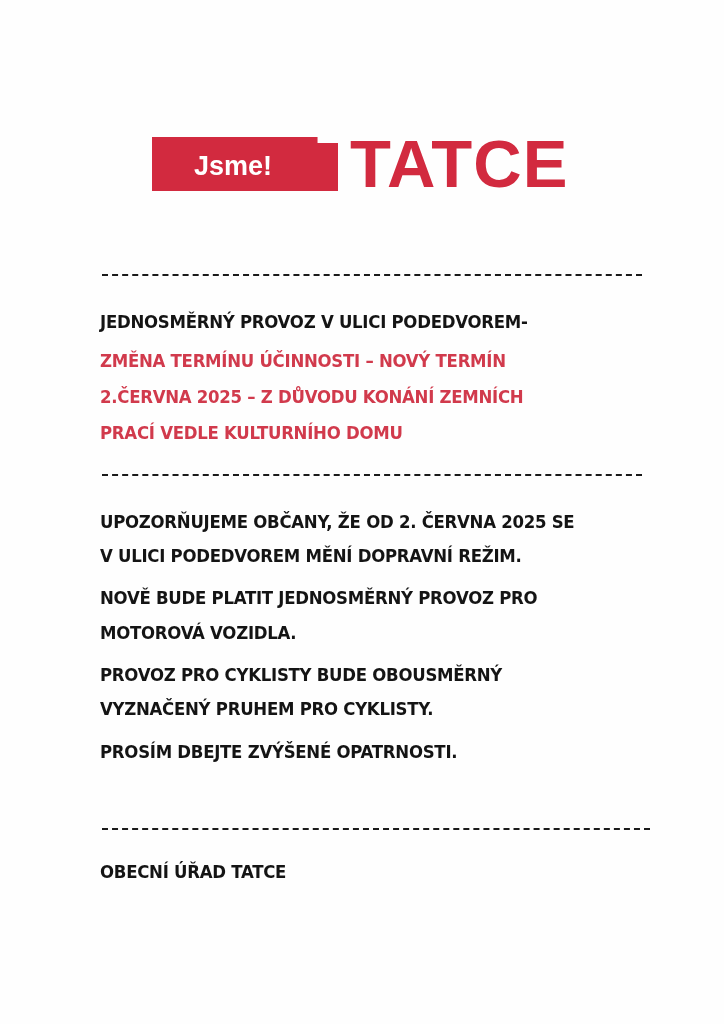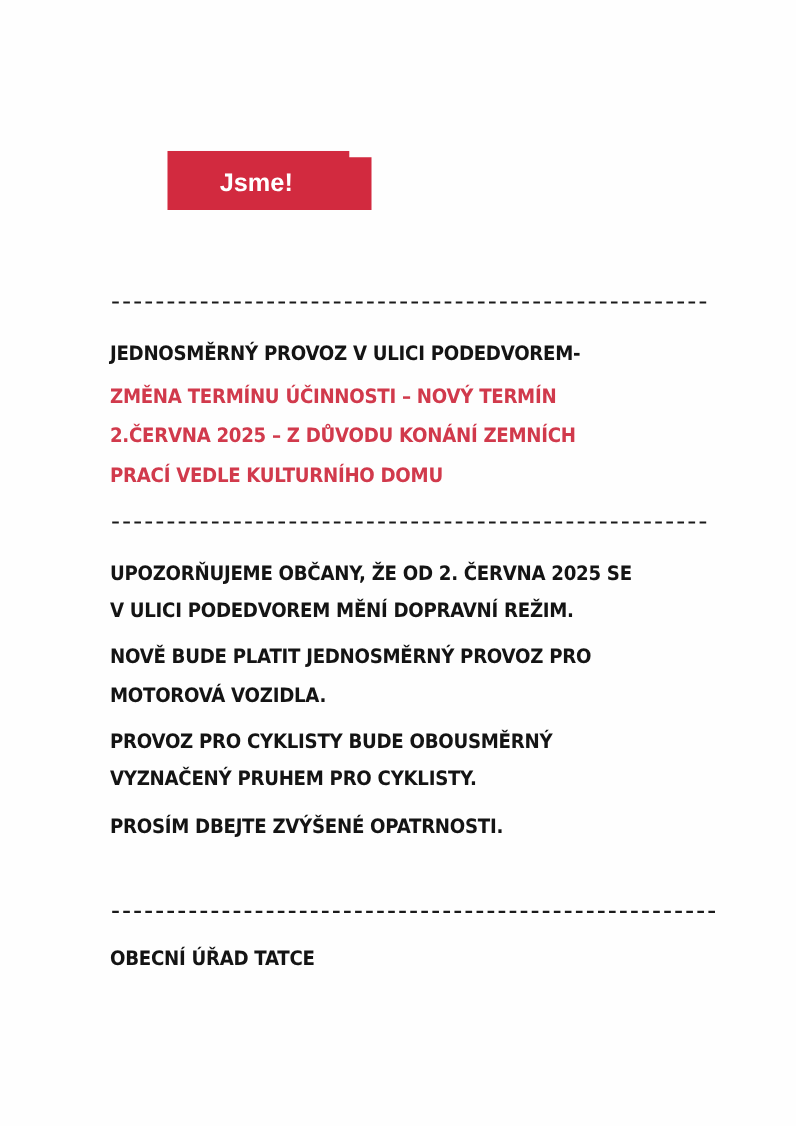--- a/index.html
+++ b/index.html
@@ -12,21 +12,21 @@
 
     
     .logo-box {
       position: absolute; left: 152px; top: 137px; width: 186px; height: 54px;
       background: #d22a3f;
       clip-path: polygon(0 0, 89% 0, 89% 11%, 100% 11%, 100% 100%, 0 100%);
     }
     .logo-box-text {
       position: absolute; left: 0; top: 0; width: 162px; height: 54px;
       display: flex; align-items: center; justify-content: center;
-      color: #ffffff; font-weight: bold; font-size: 23px; letter-spacing: 0px;
+      color: #ffffff; font-weight: bold; font-size: 27px; letter-spacing: 0px;
       padding-top: 4px; box-sizing: border-box;
     }
     .logo-word {
       position: absolute; left: 350px; top: 124px;
       color: #d22a3f; font-weight: bold; font-size: 67px; letter-spacing: 1px;
       line-height: 80px;
     }
 
     
     .divider {
@@ -43,20 +43,21 @@
     }
     .red { color: #d13a4c; }
   </style>
 </head>
 <body>
 
 <div class="page">
 
   <div class="logo-box"></div>
   <div class="logo-box-text" style="left:152px; top:137px;">Jsme!</div>
+  <div class="logo-word">TATCE</div>
 
   <div class="divider" style="top:274px; width:540px;"></div>
 
   <div class="line" style="top:311px;">JEDNOSMĚRNÝ PROVOZ V ULICI PODEDVOREM-</div>
 
   <div class="line red" style="top:350px;">ZMĚNA TERMÍNU ÚČINNOSTI – NOVÝ TERMÍN</div>
   <div class="line red" style="top:386px;">2.ČERVNA 2025   – Z DŮVODU KONÁNÍ ZEMNÍCH</div>
   <div class="line red" style="top:422px;">PRACÍ VEDLE KULTURNÍHO DOMU</div>
 
   <div class="divider" style="top:474px; width:540px;"></div>

